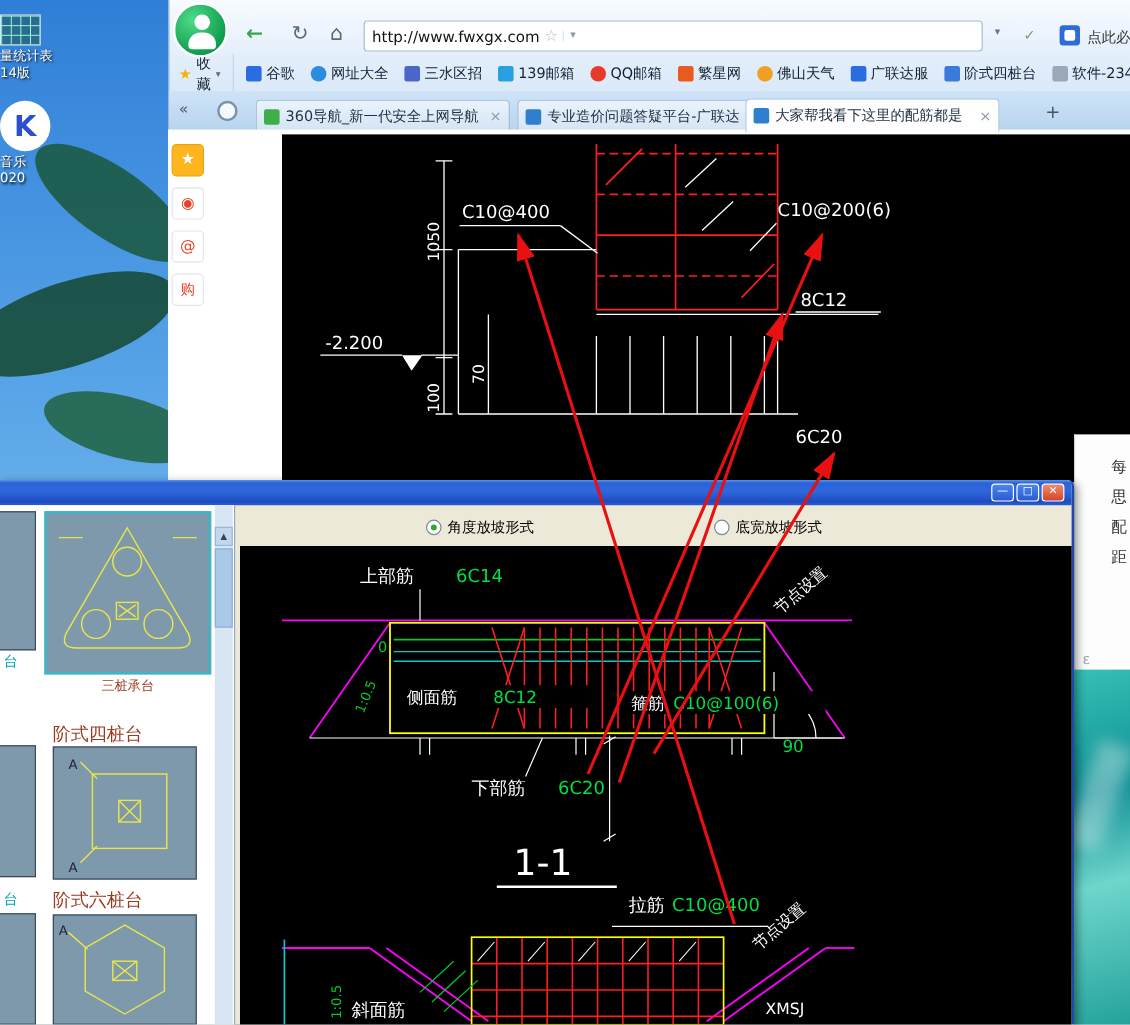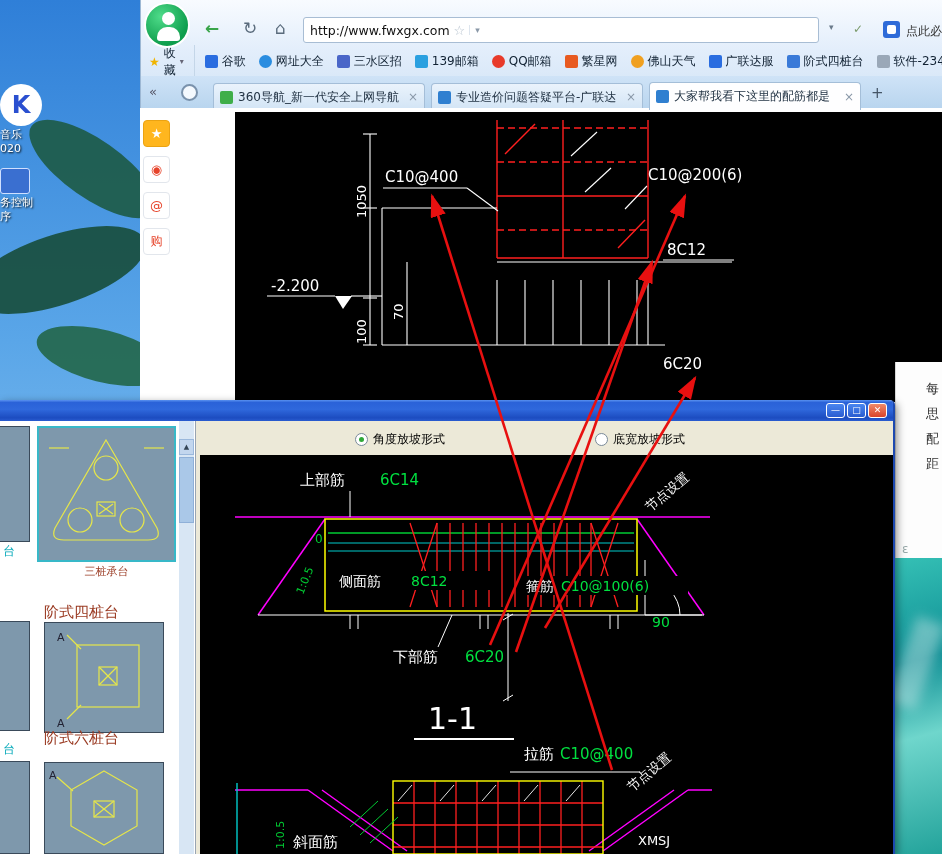--- a/index.html
+++ b/index.html
@@ -84,29 +84,30 @@
 </head>
 <body>
 
 <div class="screen">
 
   <div class="abs" style="left:0;top:0;width:942px;height:854px">
     <div class="leaf" style="left:18px;top:140px;width:150px;height:58px;background:#1d5a45;transform:rotate(35deg)"></div>
     <div class="leaf" style="left:-35px;top:235px;width:185px;height:70px;background:#174d3a;transform:rotate(-18deg)"></div>
     <div class="leaf" style="left:35px;top:330px;width:135px;height:52px;background:#226649;transform:rotate(14deg)"></div>
 
+    <div class="dicon" style="top:12px">
+      <div class="ic" style="width:34px;height:26px;background:#2b6b8f;border:1px solid #d0e8f0;
+        background-image:linear-gradient(#9fd 1px,transparent 1px),linear-gradient(90deg,#9fd 1px,transparent 1px);background-size:8px 8px"></div>
+      <div>量统计表</div>
+      <div>14版</div>
+    </div>
     <div class="dicon" style="top:84px">
       <div class="ic" style="width:42px;height:42px;border-radius:50%;background:#fff;color:#2a4fd0;font-size:24px;font-weight:bold;text-align:center;line-height:42px;text-shadow:none">K</div>
       <div>音乐</div>
       <div>020</div>
-    </div>
-    <div class="dicon" style="top:168px">
-      <div class="ic" style="width:30px;height:26px;background:#3a6fd0;border:1px solid #cfe0ff;border-radius:3px"></div>
-      <div>务控制</div>
-      <div>序</div>
     </div>
   </div>
 
   <div class="browser">
     <div class="logo360"></div>
     <div class="addr-row">
       <span class="navbtn" style="left:64px;color:#3aa54a;font-weight:bold">←</span>
       <span class="navbtn" style="left:102px">↻</span>
       <span class="navbtn" style="left:134px">⌂</span>
       <div class="addr-box">
@@ -172,21 +173,21 @@
       <div class="tab" style="left:72px">
         <span class="favicon" style="background:#3fae49"></span>
         <span class="tab-label">360导航_新一代安全上网导航</span>
         <span class="tab-close">×</span>
       </div>
       <div class="tab" style="left:290px">
         <span class="favicon" style="background:#2f7fd0"></span>
         <span class="tab-label">专业造价问题答疑平台-广联达</span>
         <span class="tab-close">×</span>
       </div>
-      <div class="tab active" style="left:508px">
+      <div class="tab active" style="left:480px">
         <span class="favicon" style="background:#2f7fd0"></span>
         <span class="tab-label">大家帮我看下这里的配筋都是</span>
         <span class="tab-close">×</span>
       </div>
       <span class="abs" style="left:730px;top:8px;font-size:15px;color:#456">+</span>
     </div>
   </div>
 
   <div class="page"></div>
   <div class="side-tools">
@@ -309,21 +310,21 @@
               <line x1="54" y1="44" x2="72" y2="62"></line>
                 <line x1="72" y1="44" x2="54" y2="62"></line>
               <line x1="22" y1="12" x2="36" y2="26"></line>
                 <line x1="22" y1="96" x2="36" y2="82"></line>
             </g>
             <text x="12" y="18" fill="#223" font-size="11">A</text>
             <text x="12" y="104" fill="#223" font-size="11">A</text>
           </svg>
         </div>
 
-        <div class="tcap" style="left:44px;top:308px">阶式六桩台</div>
+        <div class="tcap" style="left:44px;top:320px">阶式六桩台</div>
         <div class="thumb" style="left:44px;top:341px;width:120px;height:92px">
           <svg width="118" height="90" viewBox="0 0 118 90">
             <g stroke="#e6e64a" fill="none" stroke-width="1.2">
               <polygon points="59,8 92,27 92,63 59,82 26,63 26,27"></polygon>
               <rect x="49" y="38" width="20" height="16"></rect>
               <line x1="49" y1="38" x2="69" y2="54"></line>
                 <line x1="69" y1="38" x2="49" y2="54"></line>
               <line x1="12" y1="14" x2="28" y2="28"></line>
             </g>
             <text x="4" y="16" fill="#223" font-size="11">A</text>

